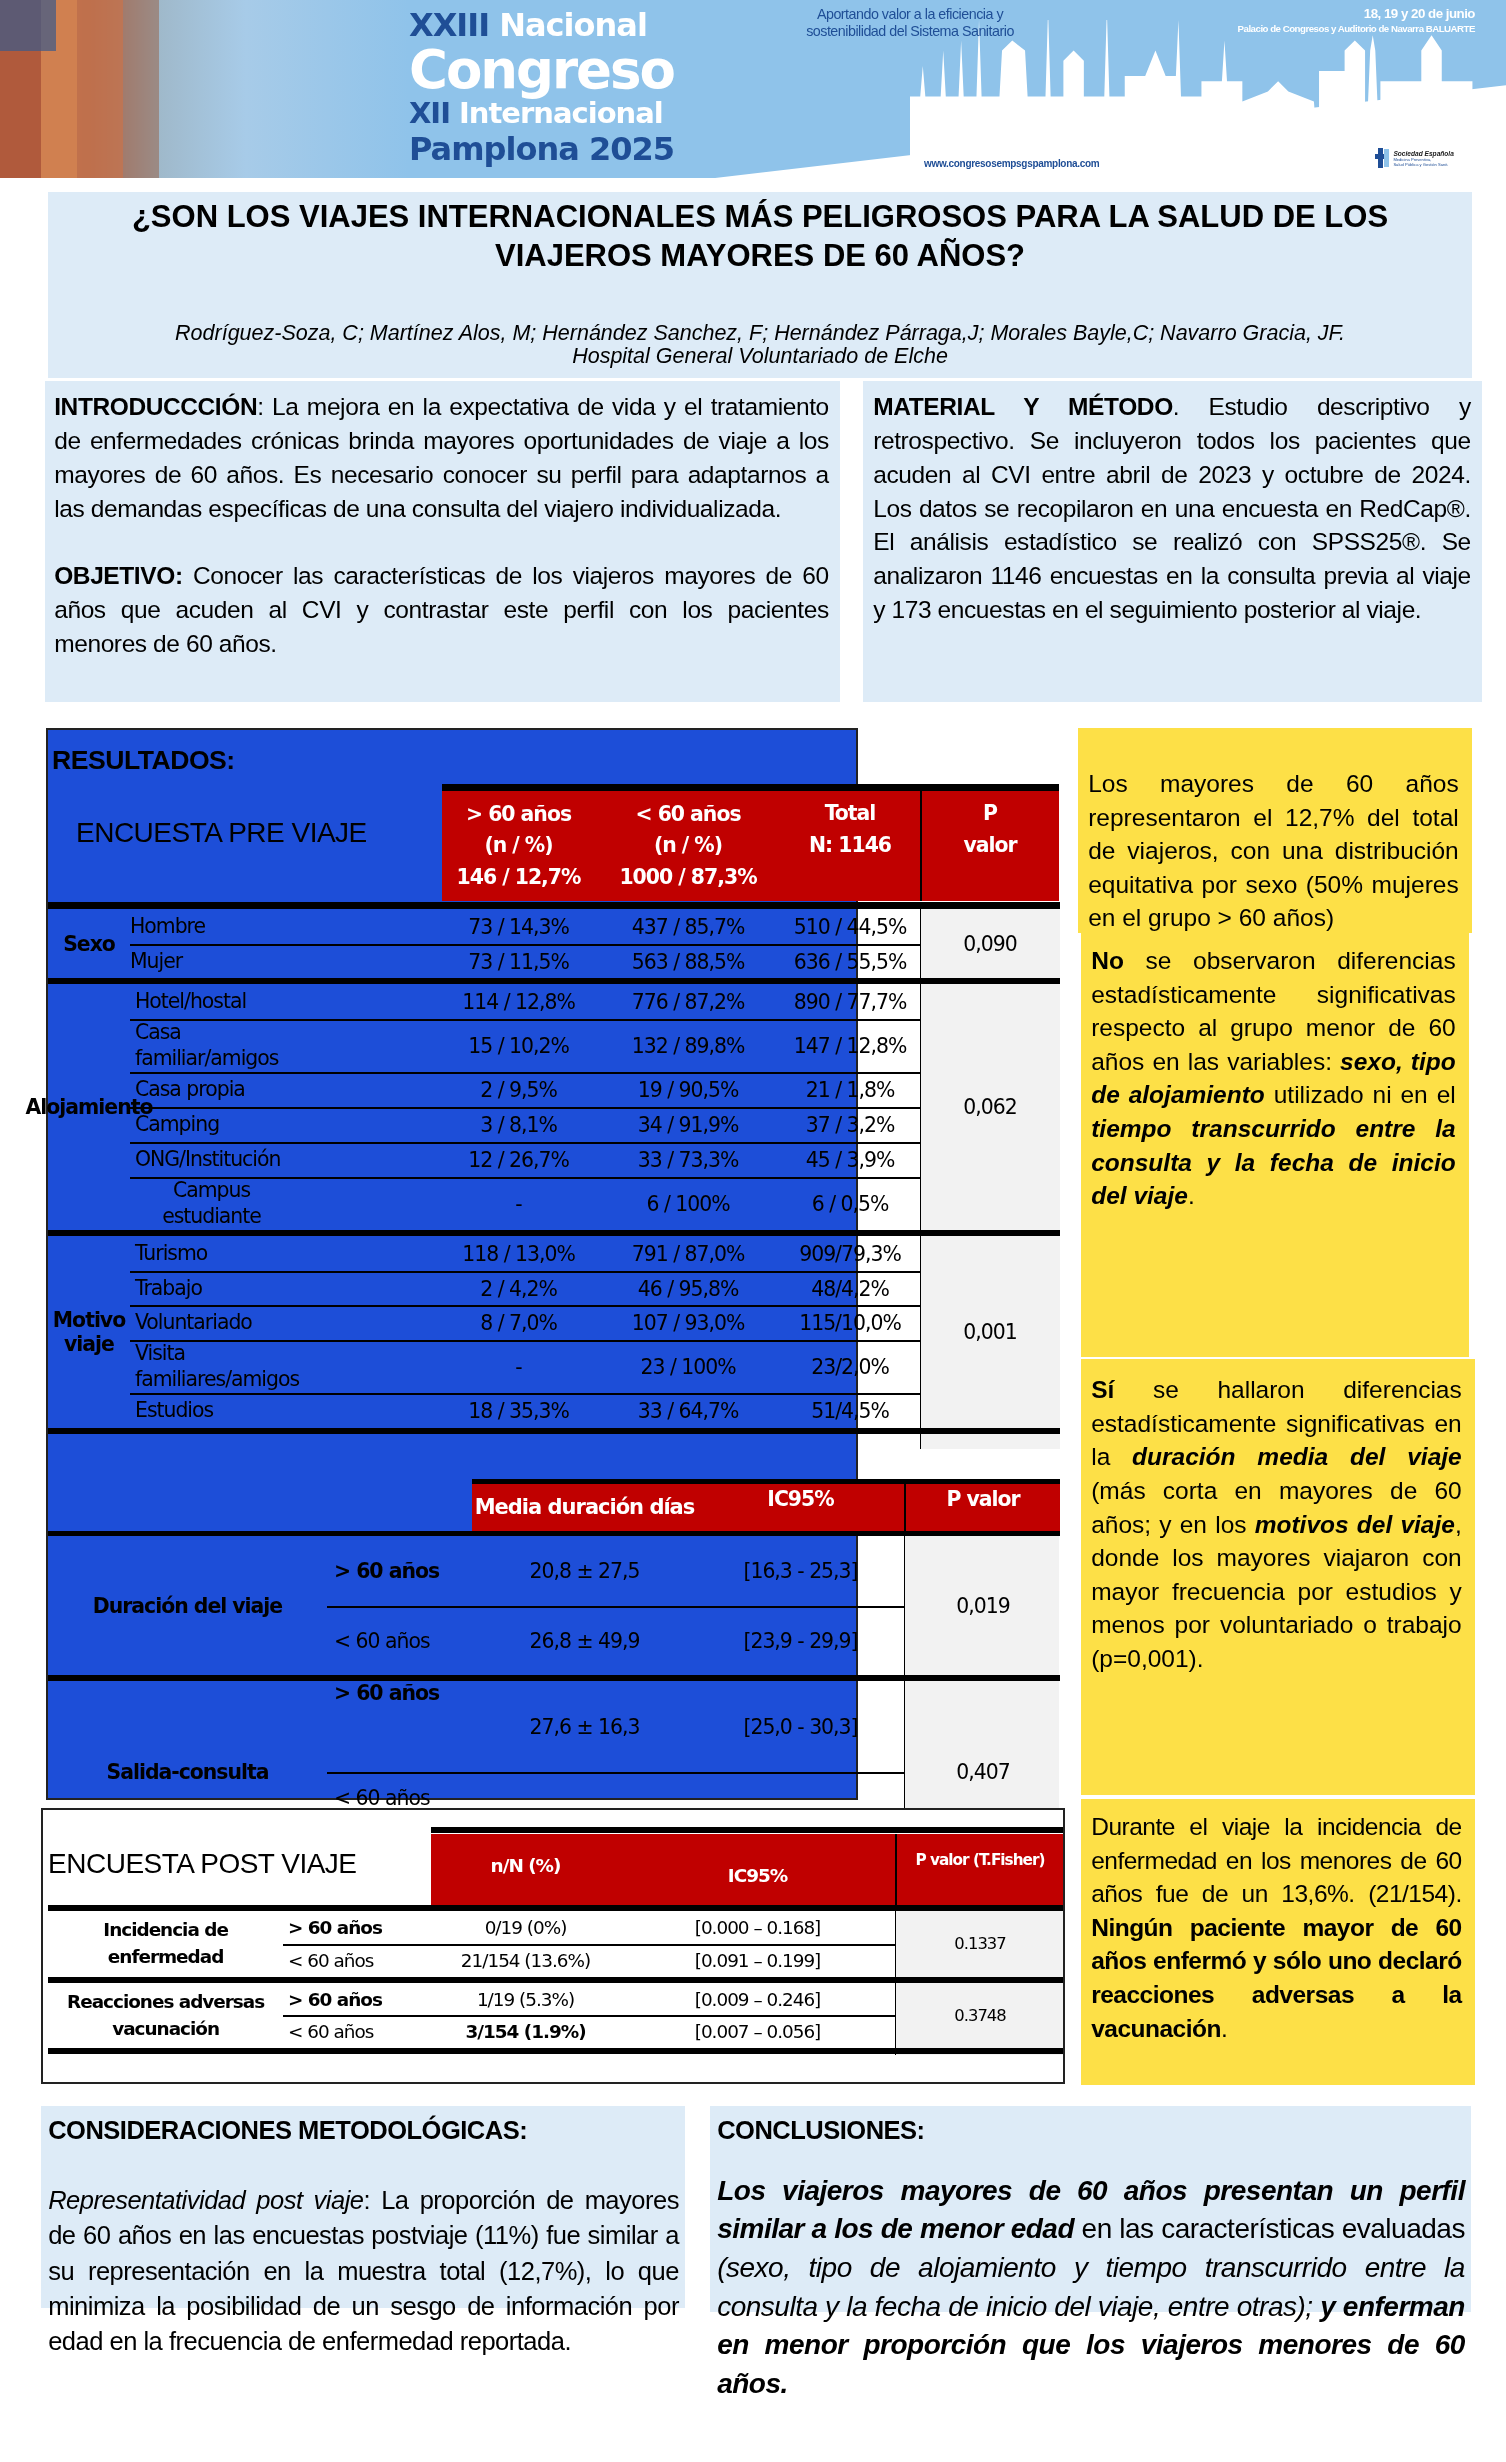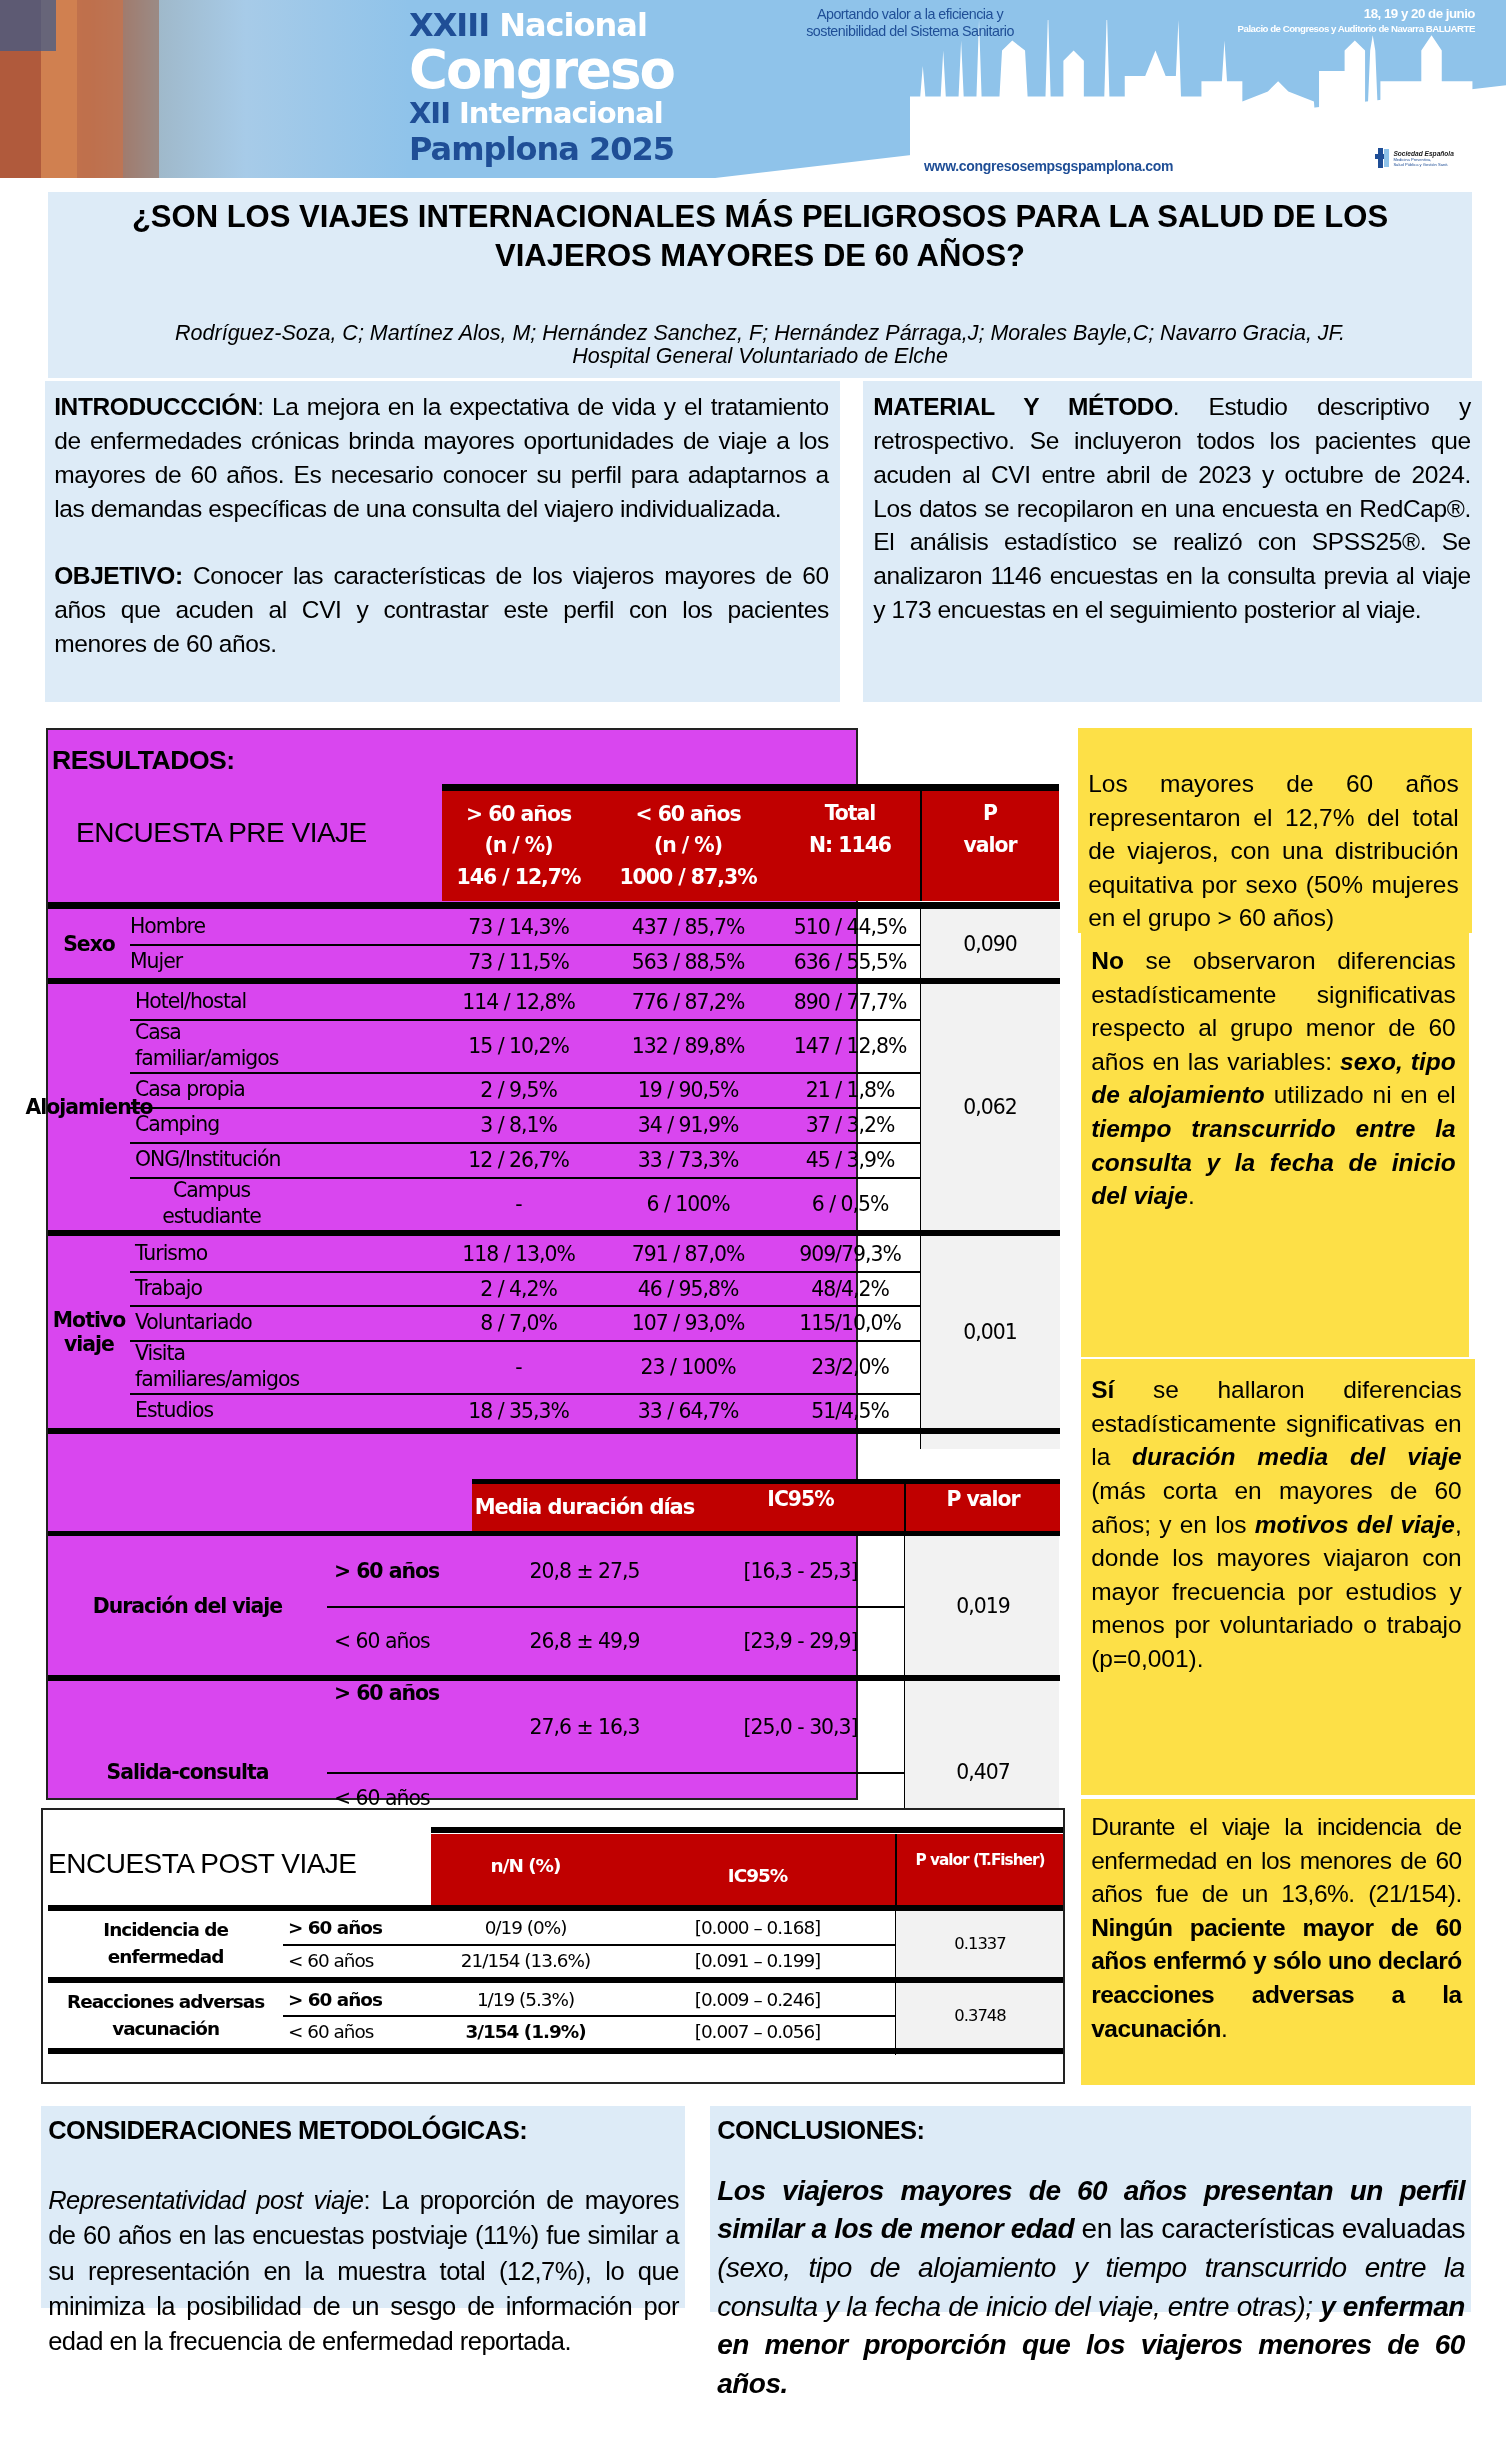--- a/index.html
+++ b/index.html
@@ -18,21 +18,21 @@
   .congress .l1 { font-size: 32px; color: #ffffff; letter-spacing: -1px; }
   .congress .l1 .num { color: #1f4e96; }
   .congress .l2 { font-size: 53px; color: #ffffff; letter-spacing: -2px; margin-top: 2px; }
   .congress .l3 { font-size: 29px; color: #ffffff; letter-spacing: -1px; margin-top: 3.1px; }
   .congress .l3 .num { color: #1f4e96; }
   .congress .l4 { font-size: 32px; color: #1f4e96; letter-spacing: -1px; margin-top: 5.1px; }
   .banner .slogan { position: absolute; left: 777px; top: 6.1px; width: 266px; font-size: 14.3px; color: #1f4e96; line-height: 1.15; text-align: center; letter-spacing: -0.5px; }
   .banner .dates { position: absolute; right: 31px; top: 6.1px; text-align: right; color: #ffffff; font-weight: bold; }
   .banner .dates .d1 { font-size: 13.3px; letter-spacing: -0.5px; }
   .banner .dates .d2 { font-size: 9.7px; letter-spacing: -0.5px; margin-top: 2px; }
-  .banner .web { position: absolute; left: 924px; top: 158px; font-size: 14px; color: #1f4e96; font-weight: bold; letter-spacing: -0.3px; }
+  .banner .web { position: absolute; left: 924px; top: 158px; font-size: 10px; color: #1f4e96; font-weight: bold; letter-spacing: -0.3px; }
   .banner .society { position: absolute; left: 1375px; top: 148px; display: flex; align-items: center; gap: 3.1px; }
   .society .logo { width: 15.3px; height: 20.4px; position: relative; }
   .society .logo .a { position: absolute; left: 3.1px; top: 0; width: 5.1px; height: 20.4px; background: #1f4e96; }
   .society .logo .b { position: absolute; left: 0; top: 6.1px; width: 11.2px; height: 5.1px; background: #1f4e96; }
   .society .logo .c { position: absolute; left: 9.2px; top: 1px; width: 5.1px; height: 18.4px; background: #8fc3ea; }
   .society .txt .t1 { font-size: 6.6px; font-weight: bold; font-style: italic; color: #1a1a1a; }
   .society .txt .t2 { font-size: 4.1px; color: #1f4e96; }
 
   
   .title-box { position: absolute; left: 48px; top: 192px; width: 1424px; height: 186px; background: #ddebf7; text-align: center; }
@@ -42,21 +42,21 @@
 
   
   .box { position: absolute; background: #ddebf7; }
   .intro { left: 45px; top: 381px; width: 795px; height: 321px; padding: 9.2px 11.2px 0 9.2px; }
   .method { left: 863px; top: 381px; width: 619px; height: 321px; padding: 9.2px 11.2px 0 10.2px; }
   .para { font-size: 24.5px; line-height: 1.38; text-align: justify; letter-spacing: -0.4px; }
   .para b { font-weight: bold; }
   .intro .gap { height: 34px; }
 
   
-  .results { position: absolute; left: 46px; top: 728px; width: 812px; height: 1072px; border: 2px solid #222; background: #d946ef; }
+  .results { position: absolute; left: 46px; top: 728px; width: 812px; height: 1072px; border: 2px solid #222; background: #1d4ed8; }
   .results .rt-title { position: absolute; left: 4.1px; top: 15.3px; font-size: 26.6px; font-weight: bold; letter-spacing: -0.5px; }
   .results .pre-title { position: absolute; left: 28px; top: 87px; font-size: 28px; letter-spacing: -0.5px; }
 
   
   .cell { position: absolute; display: flex; align-items: center; font-family: "DejaVu Sans", sans-serif; letter-spacing: -1px; font-size: 20.4px; }
   .cell.c { justify-content: center; text-align: center; }
   .cell.l { justify-content: flex-start; }
   .cell.b { font-weight: bold; }
   .redblock { position: absolute; background: #c00000; }
   .blackbar { position: absolute; background: #000; }

